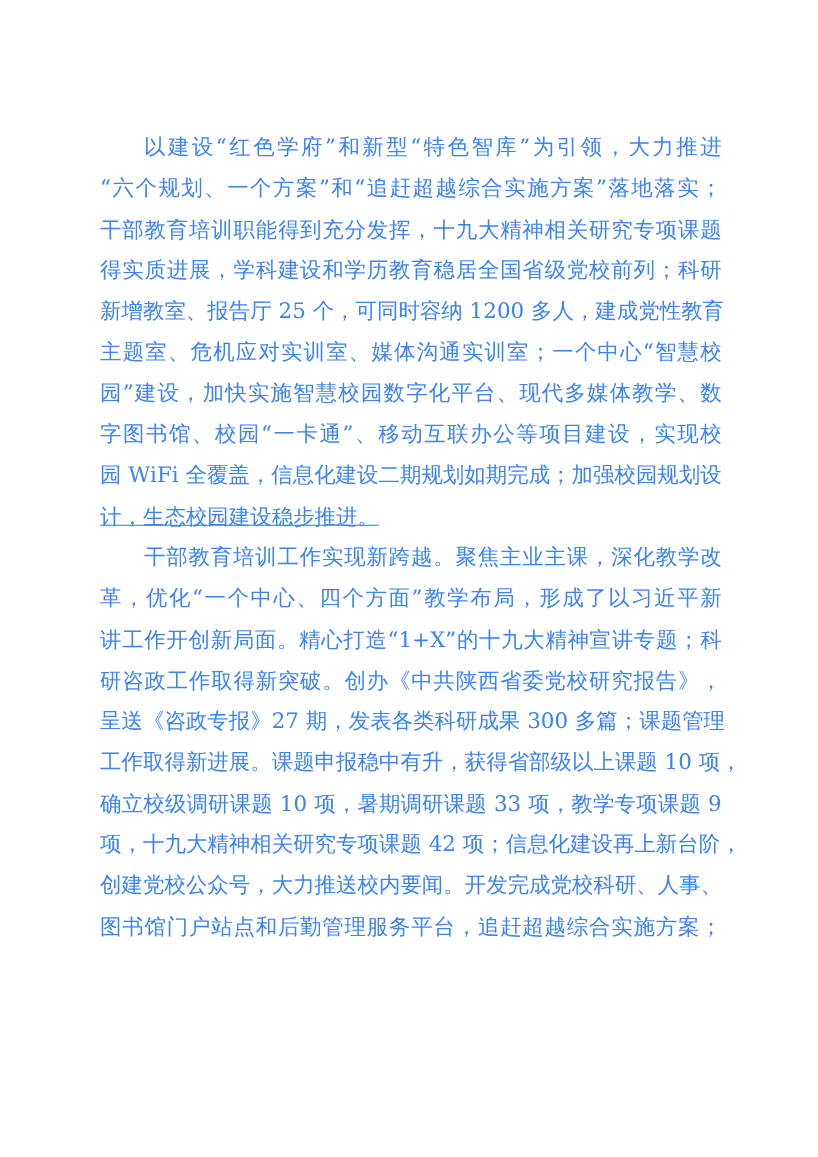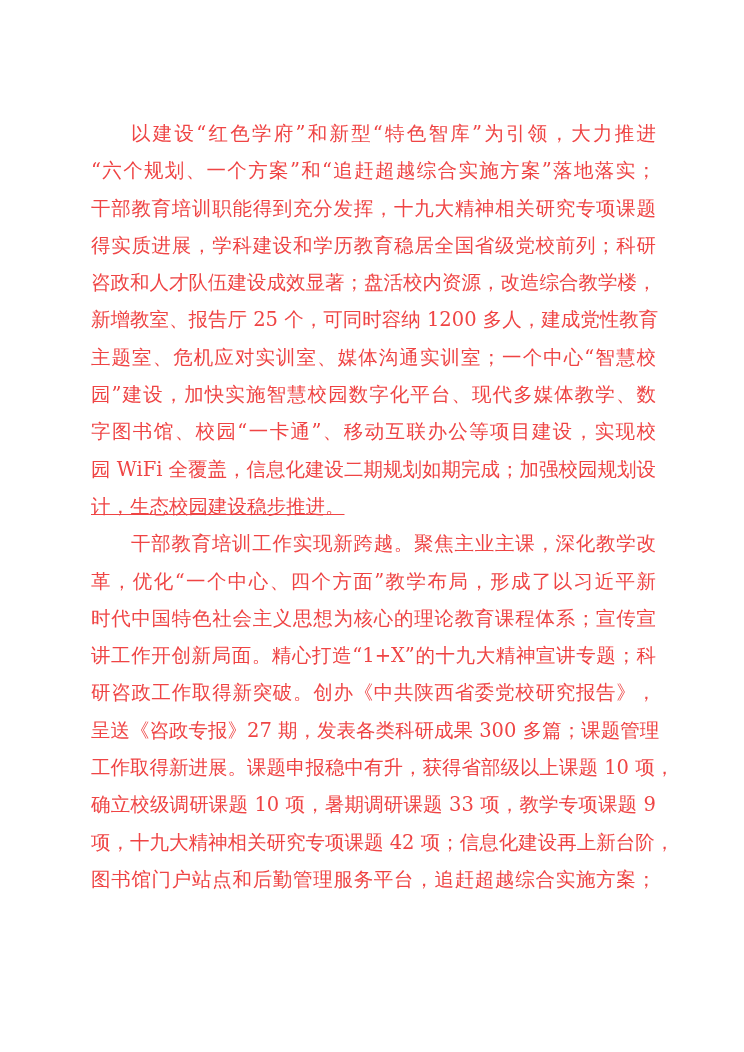--- a/index.html
+++ b/index.html
@@ -4,21 +4,21 @@
 <style>
   html, body { margin: 0; padding: 0; background: #ffffff; }
   body { width: 744px; height: 1052px; position: relative; overflow: hidden; }
   .page {
     position: absolute;
     left: 91px;
     top: 115px;
     width: 565px;
     font-family: "DejaVu Serif", "Liberation Serif", serif;
     font-size: 19.5px;
-    color: #ef4444;
+    color: #3b82f6;
   }
   .line {
     height: 37.3px;
     line-height: 37.3px;
     white-space: nowrap;
     text-align: justify;
     text-align-last: justify;
     letter-spacing: 0px;
   }
   .line.last { text-align-last: left; text-decoration: underline; }
@@ -26,33 +26,32 @@
 </style>
 </head>
 <body>
 
 <div class="page">
   <div>
     <div class="line indent">以建设“红色学府”和新型“特色智库”为引领，大力推进</div>
     <div class="line">“六个规划、一个方案”和“追赶超越综合实施方案”落地落实；</div>
     <div class="line">干部教育培训职能得到充分发挥，十九大精神相关研究专项课题</div>
     <div class="line">得实质进展，学科建设和学历教育稳居全国省级党校前列；科研</div>
-    <div class="line">咨政和人才队伍建设成效显著；盘活校内资源，改造综合教学楼，</div>
     <div class="line">新增教室、报告厅 25 个，可同时容纳 1200 多人，建成党性教育</div>
     <div class="line">主题室、危机应对实训室、媒体沟通实训室；一个中心“智慧校</div>
     <div class="line">园”建设，加快实施智慧校园数字化平台、现代多媒体教学、数</div>
     <div class="line">字图书馆、校园“一卡通”、移动互联办公等项目建设，实现校</div>
     <div class="line">园 WiFi 全覆盖，信息化建设二期规划如期完成；加强校园规划设</div>
     <div class="line last">计，生态校园建设稳步推进。</div>
   </div>
   <div>
     <div class="line indent">干部教育培训工作实现新跨越。聚焦主业主课，深化教学改</div>
     <div class="line">革，优化“一个中心、四个方面”教学布局，形成了以习近平新</div>
-    <div class="line">时代中国特色社会主义思想为核心的理论教育课程体系；宣传宣</div>
     <div class="line">讲工作开创新局面。精心打造“1+X”的十九大精神宣讲专题；科</div>
     <div class="line">研咨政工作取得新突破。创办《中共陕西省委党校研究报告》，</div>
     <div class="line">呈送《咨政专报》27 期，发表各类科研成果 300 多篇；课题管理</div>
     <div class="line">工作取得新进展。课题申报稳中有升，获得省部级以上课题 10 项，</div>
     <div class="line">确立校级调研课题 10 项，暑期调研课题 33 项，教学专项课题 9</div>
     <div class="line">项，十九大精神相关研究专项课题 42 项；信息化建设再上新台阶，</div>
+    <div class="line">创建党校公众号，大力推送校内要闻。开发完成党校科研、人事、</div>
     <div class="line">图书馆门户站点和后勤管理服务平台，追赶超越综合实施方案；</div>
   </div>
 </div>
 
 </body></html>

